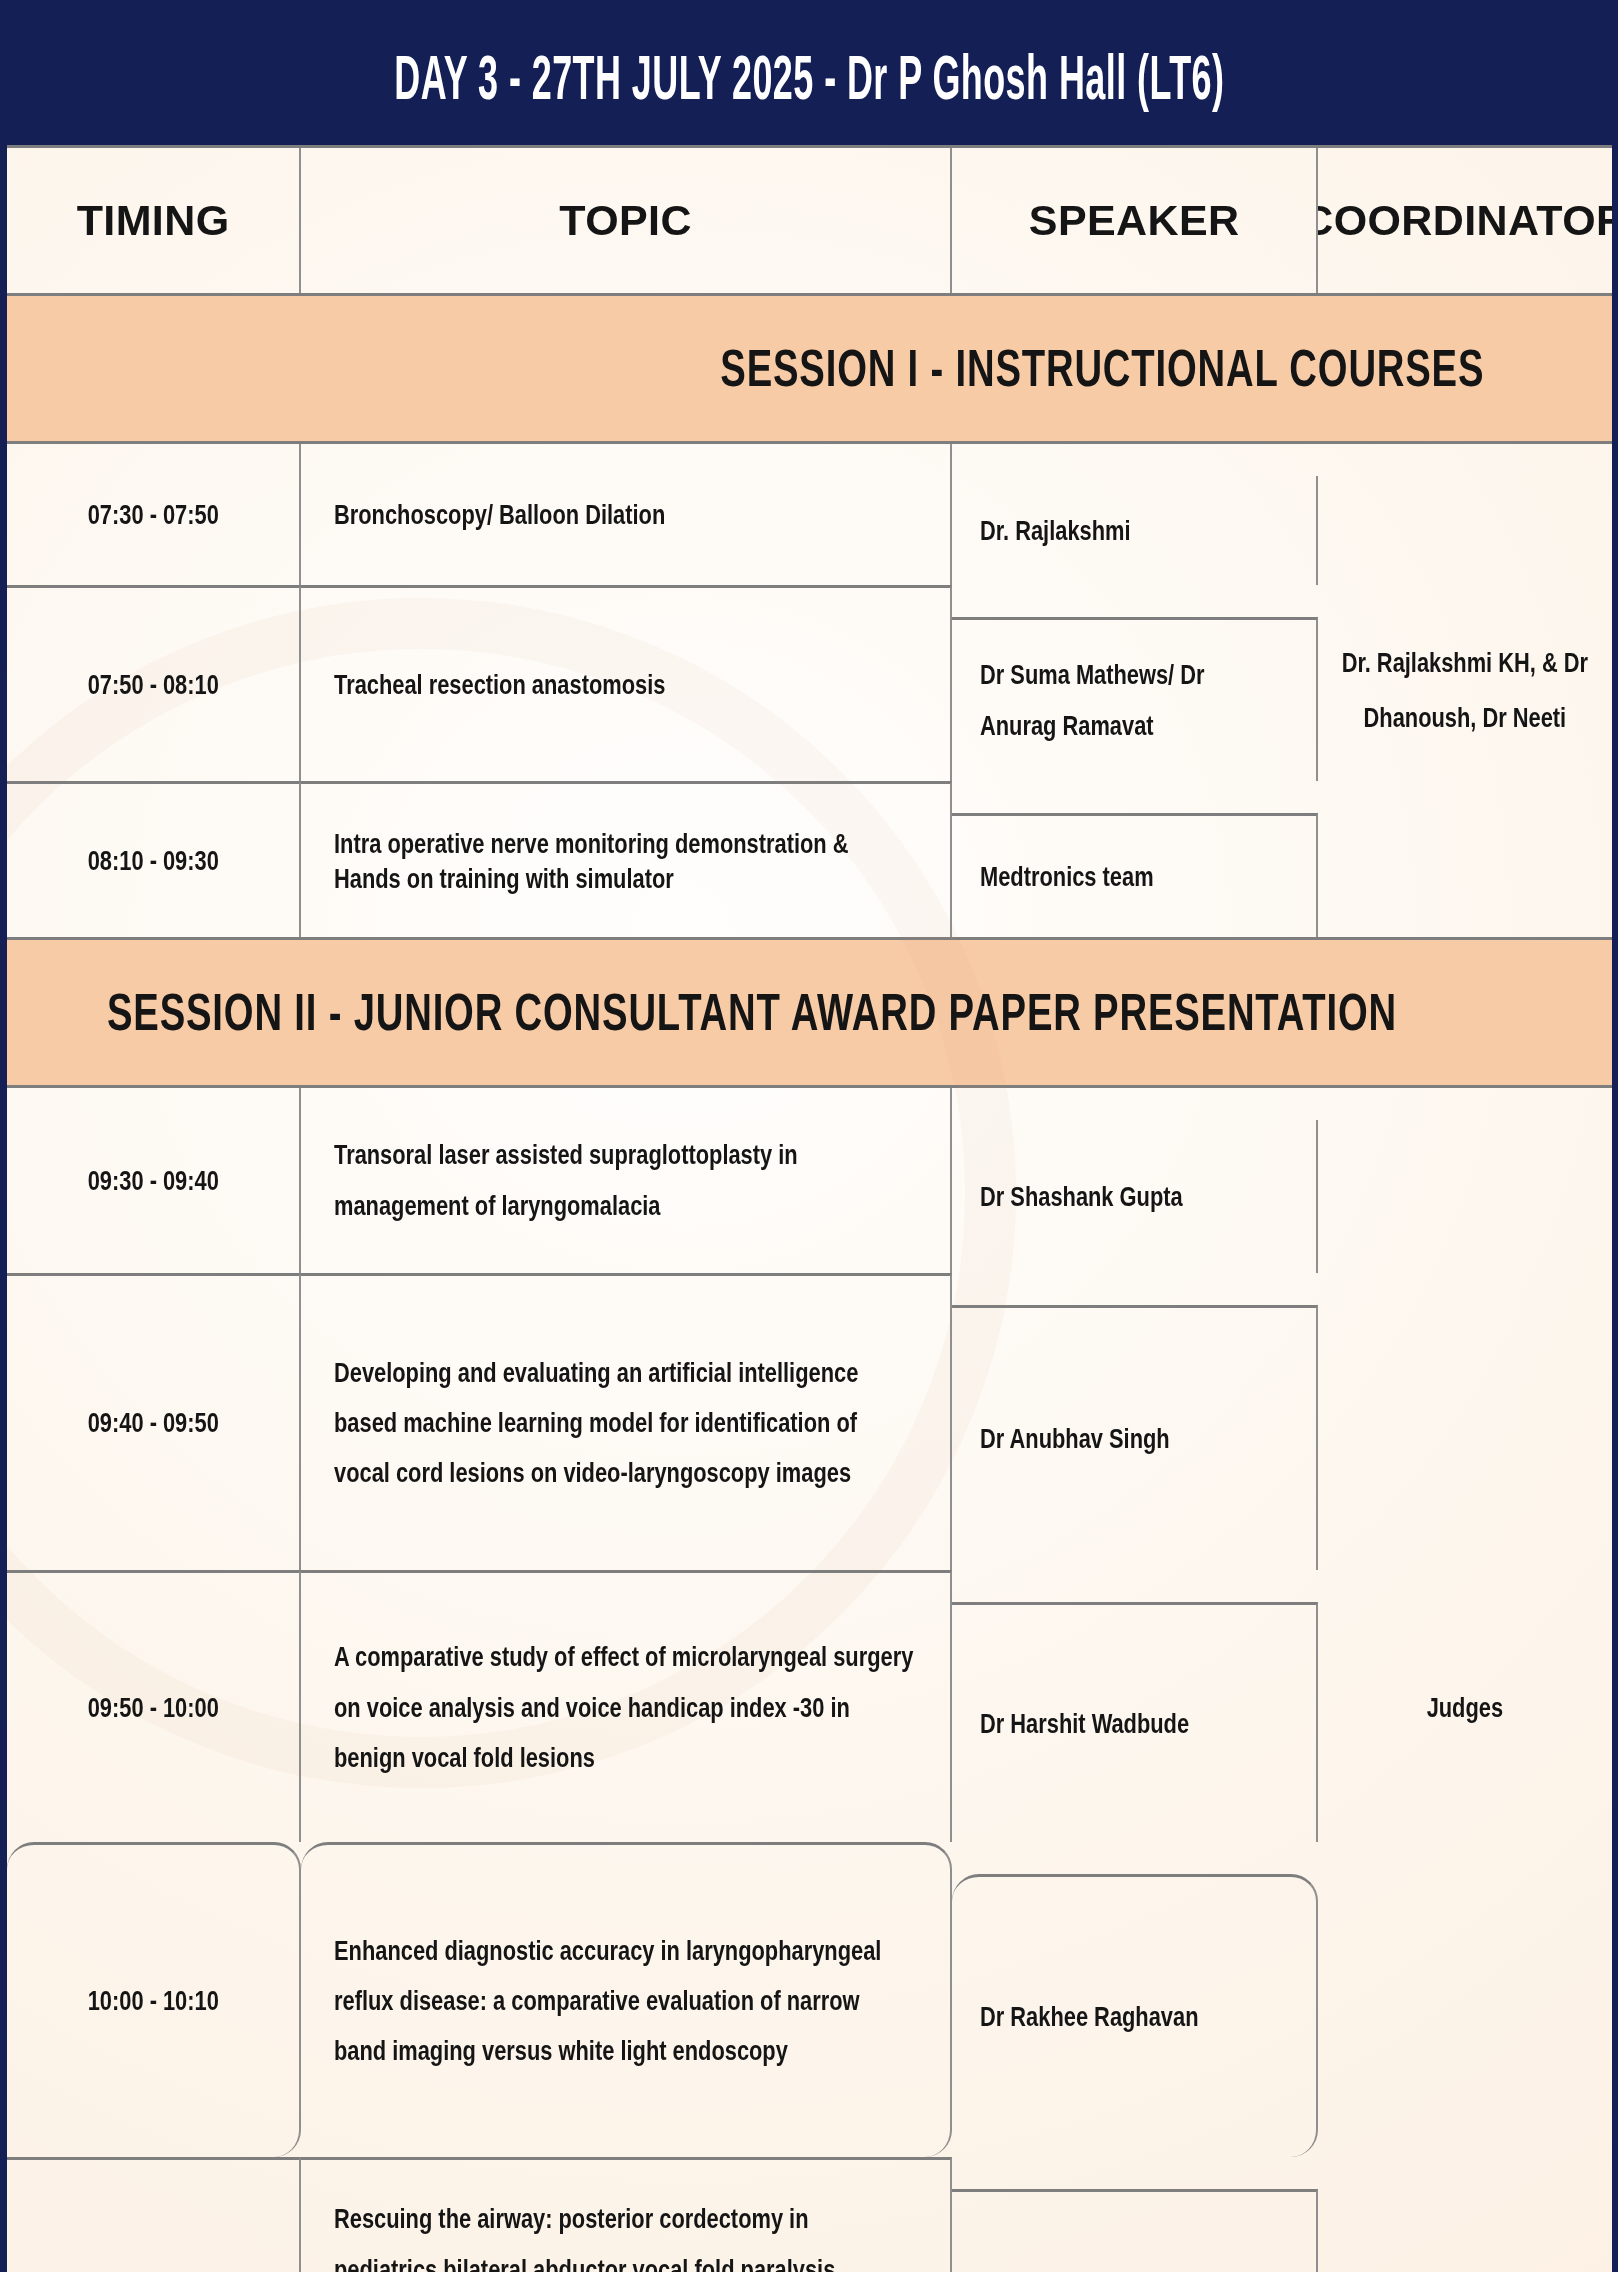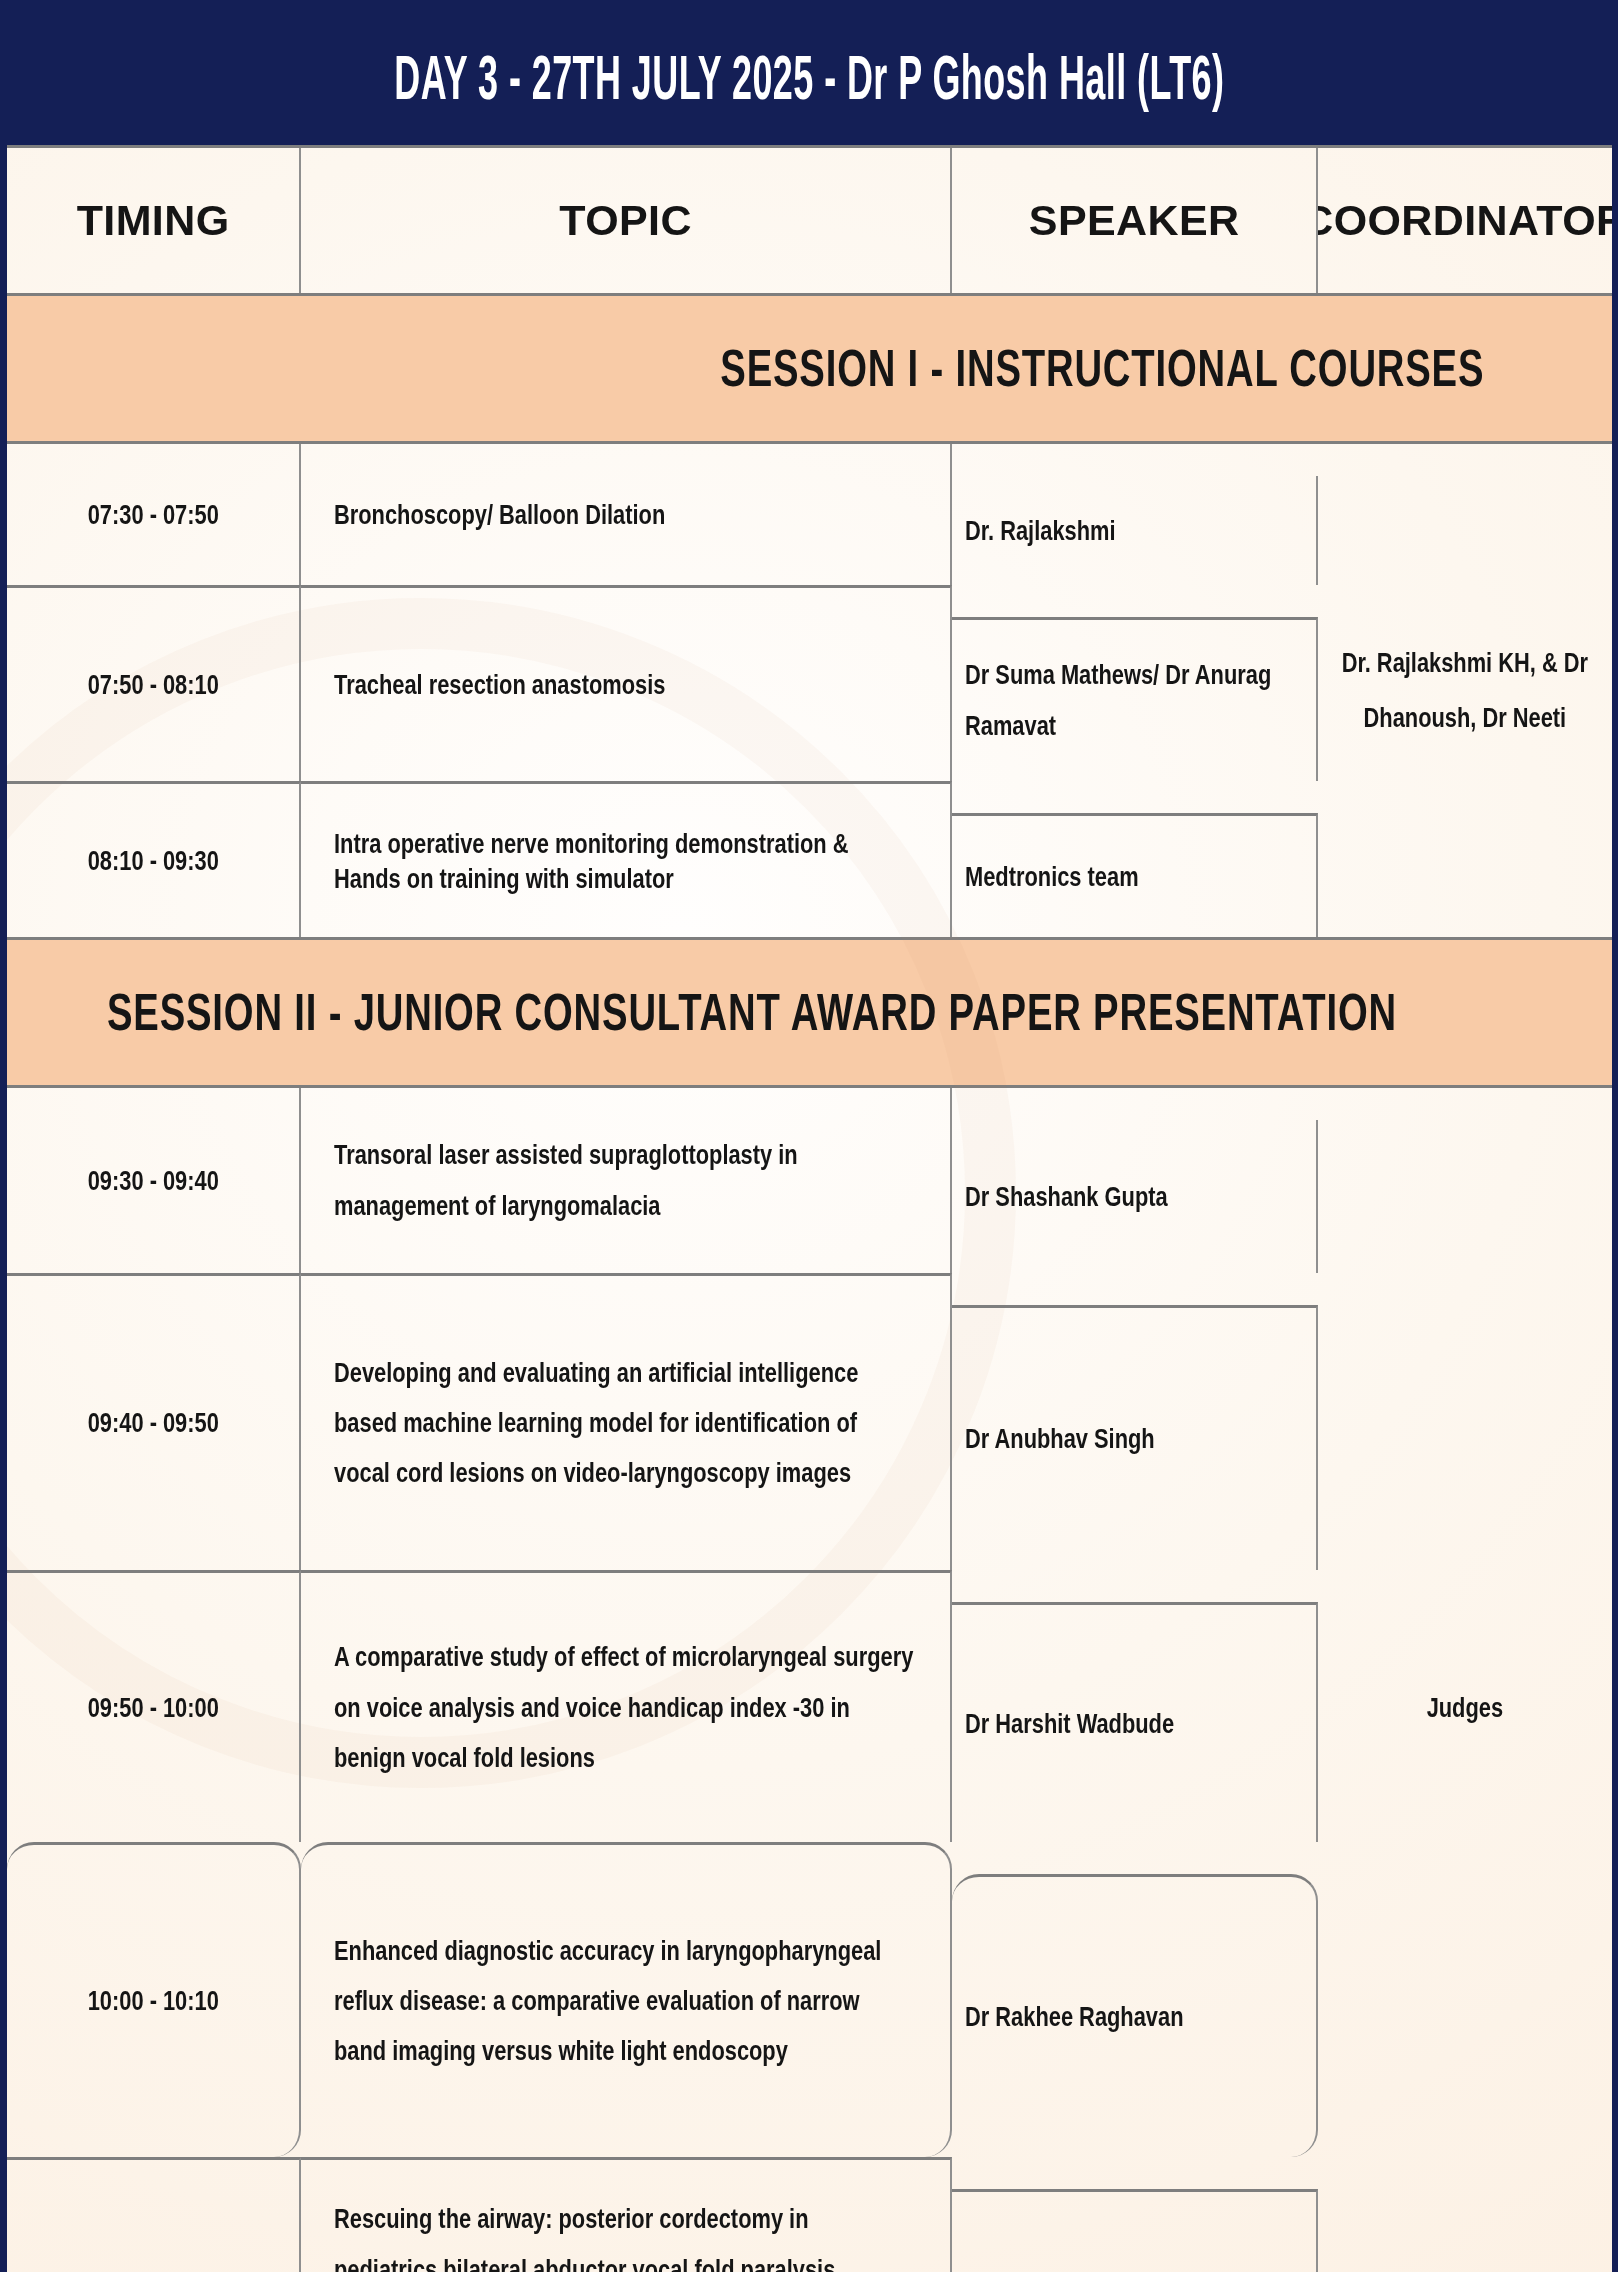--- a/index.html
+++ b/index.html
@@ -110,21 +110,21 @@
     font-size:51px;
     font-weight:700;
     white-space:nowrap;
     display:inline-block;
     transform:scale(0.75,1);
     letter-spacing:1.1px;
   }
   
   .t-cell { grid-column:1; justify-content:center; padding:14.5px 7.3px; }
   .p-cell { grid-column:2; padding:34px 33px; }
-  .s-cell { grid-column:3; padding:22px 36px 22px 13px;margin-top:32px; }
+  .s-cell { grid-column:3; padding:22px 36px 22px 28px;margin-top:32px; }
   .c-cell { grid-column:4; justify-content:center; padding:18px 18px; line-height:1.95; }
   .tight  { line-height:1.25; }
   .row1 { grid-row:1; } .row2 { grid-row:2; } .row3 { grid-row:3; }
   .row4 { grid-row:4;border-radius:27px; } .row5 { grid-row:5; }
   #session1-grid { grid-template-rows:minmax(141px,auto) minmax(196px,auto) minmax(156px,auto); }
   #session2-grid { grid-template-rows:minmax(185px,auto) minmax(297px,auto) minmax(272px,auto) minmax(315px,auto) minmax(163px,auto); }
   .c-span3 { grid-row:1 / span 3; }
   .c-span5 { grid-row:1 / span 5; }
 </style>
 </head>

